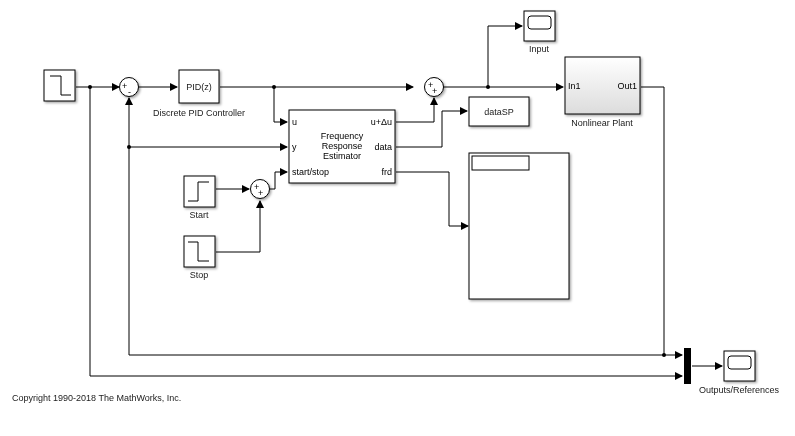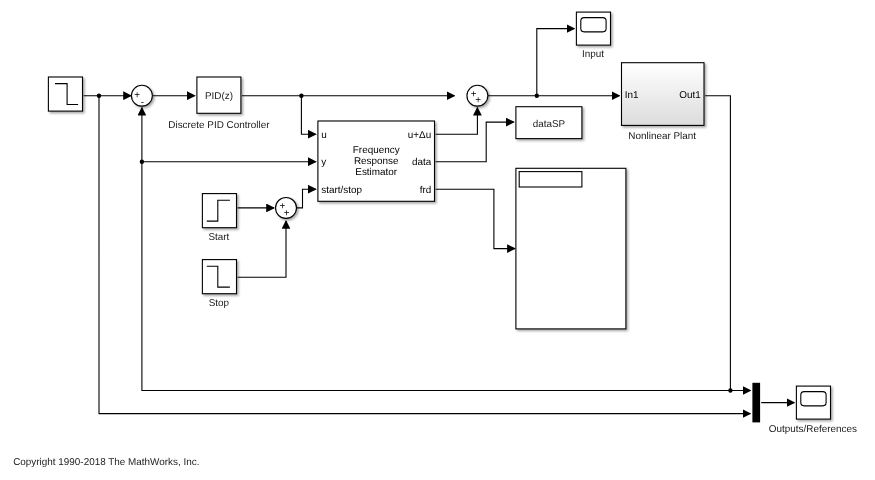--- a/index.html
+++ b/index.html
@@ -3,21 +3,21 @@
 <meta charset="utf-8">
 <style>
   html, body { margin:0; padding:0; background:#ffffff; }
   body { width:795px; height:436px; position:relative; overflow:hidden;
          font-family:"Liberation Sans", sans-serif; }
   svg { position:absolute; left:0; top:0; }
   .lbl { font-family:"Liberation Sans", sans-serif; font-size:9px; fill:#1a1a1a; }
   .port { font-family:"Liberation Sans", sans-serif; font-size:9px; fill:#000; }
   .blk { fill:#ffffff; stroke:#000; stroke-width:1; }
   .wire { fill:none; stroke:#000; stroke-width:1; }
-  .copyright { position:absolute; left:12px; top:415px; font-size:9px; color:#222;
+  .copyright { position:absolute; left:12px; top:393px; font-size:9px; color:#222;
                font-family:"Liberation Sans", sans-serif; }
 </style>
 </head>
 <body>
 
 <svg width="795" height="436" viewBox="0 0 795 436">
   <defs>
     <marker id="arr" markerWidth="8" markerHeight="8" refX="7" refY="4" orient="auto" markerUnits="userSpaceOnUse">
       <path d="M0,0 L8,4 L0,8 Z" fill="#000"></path>
     </marker>

